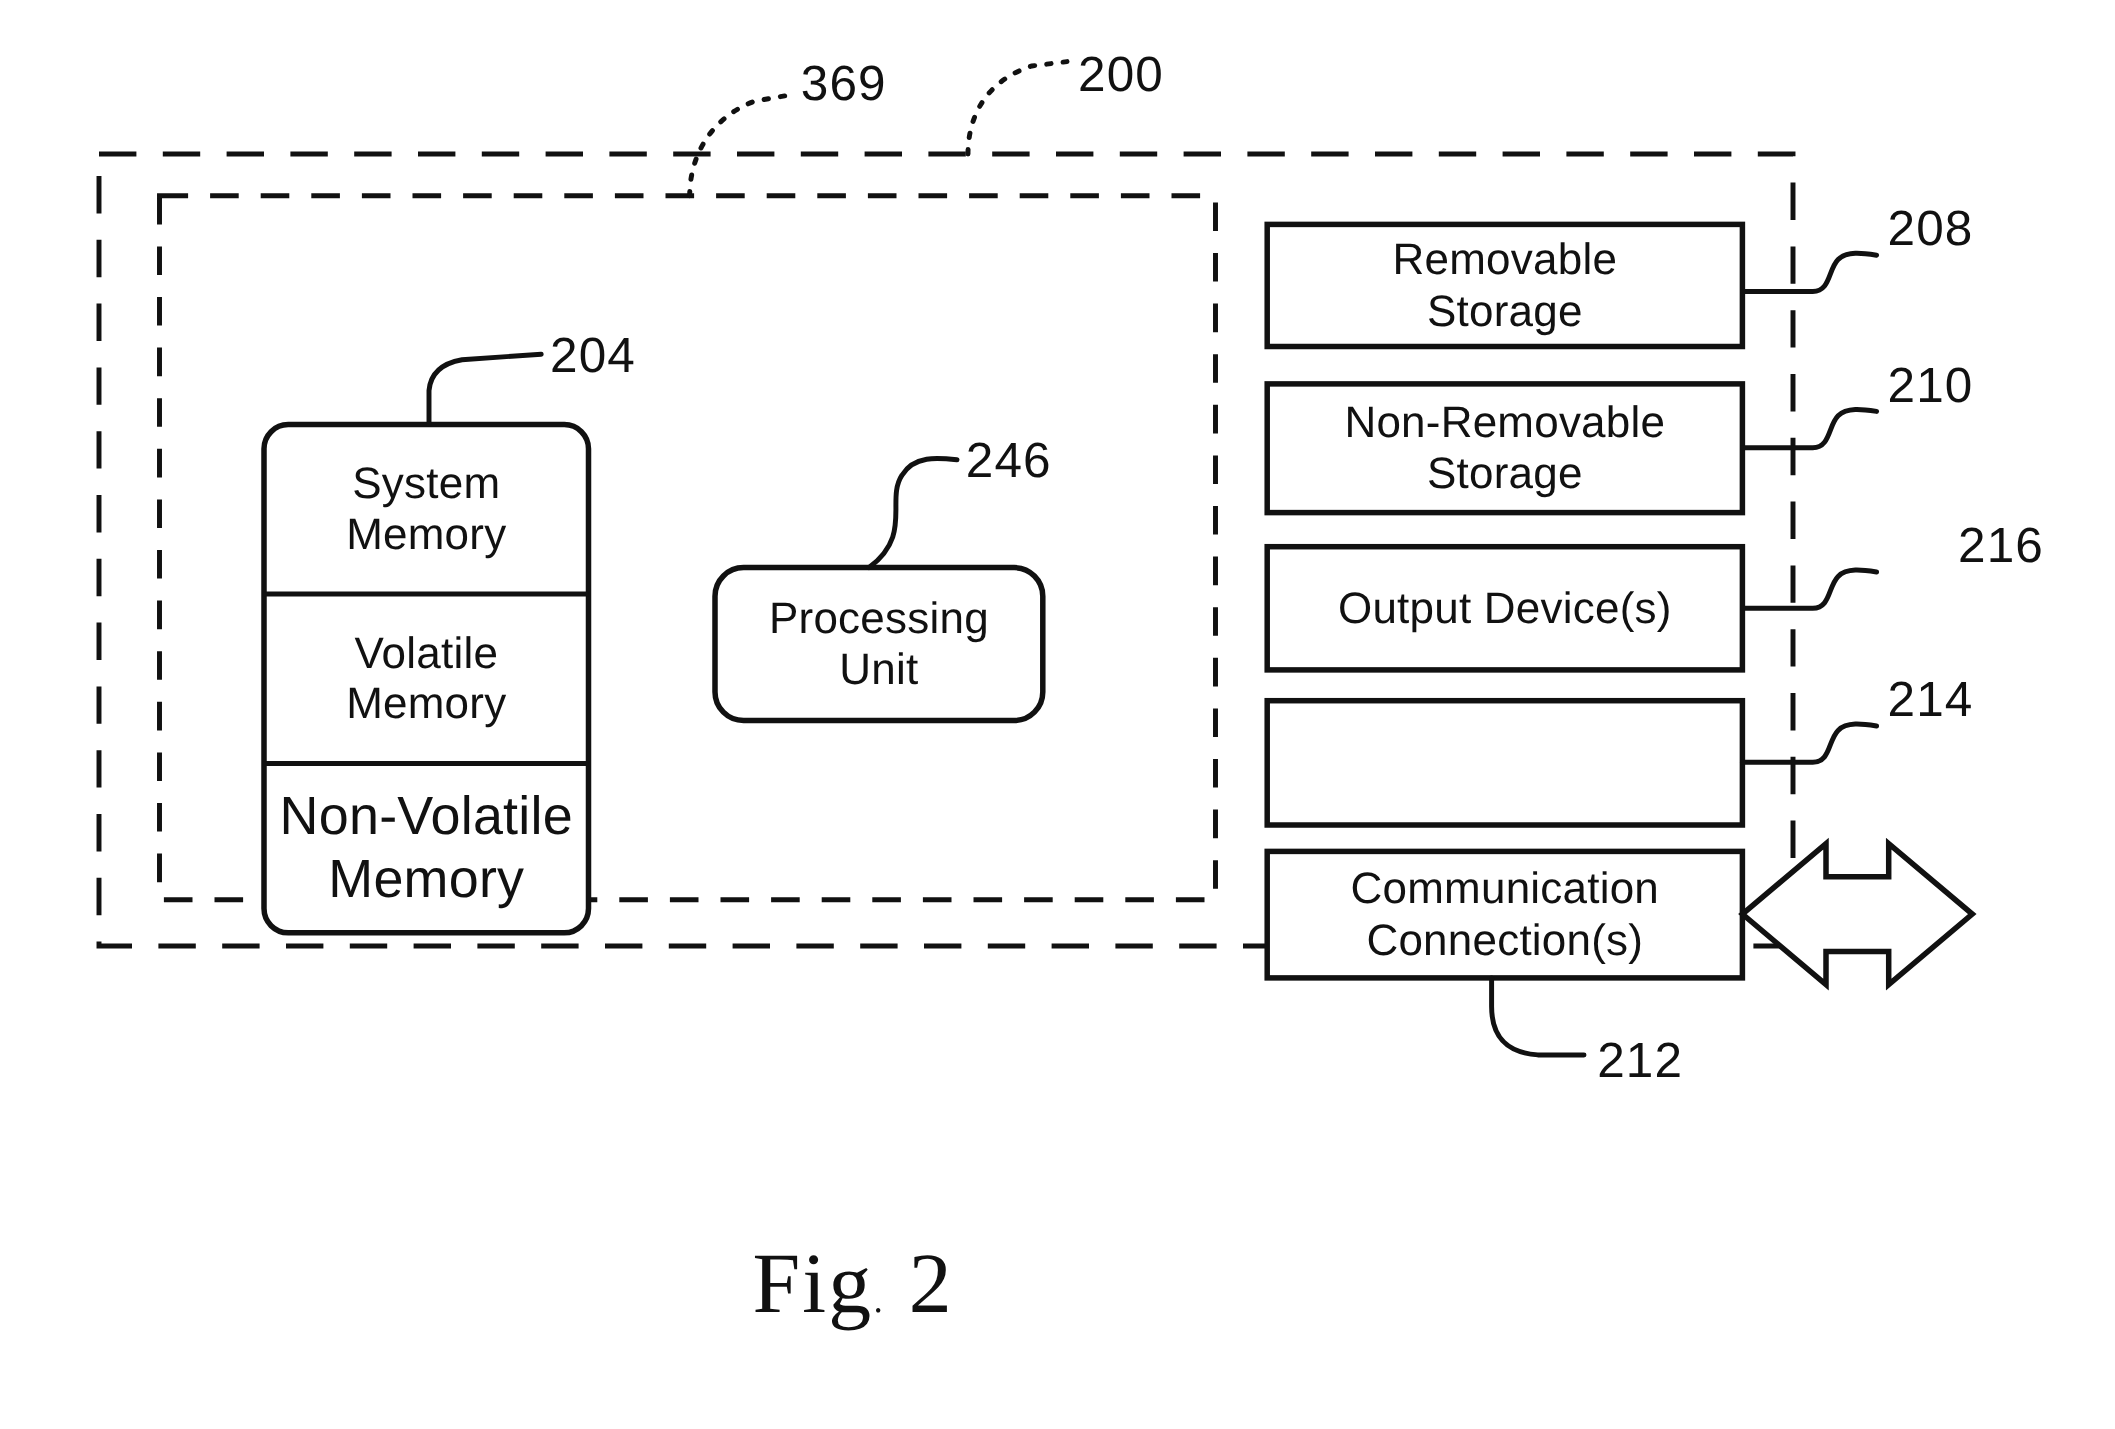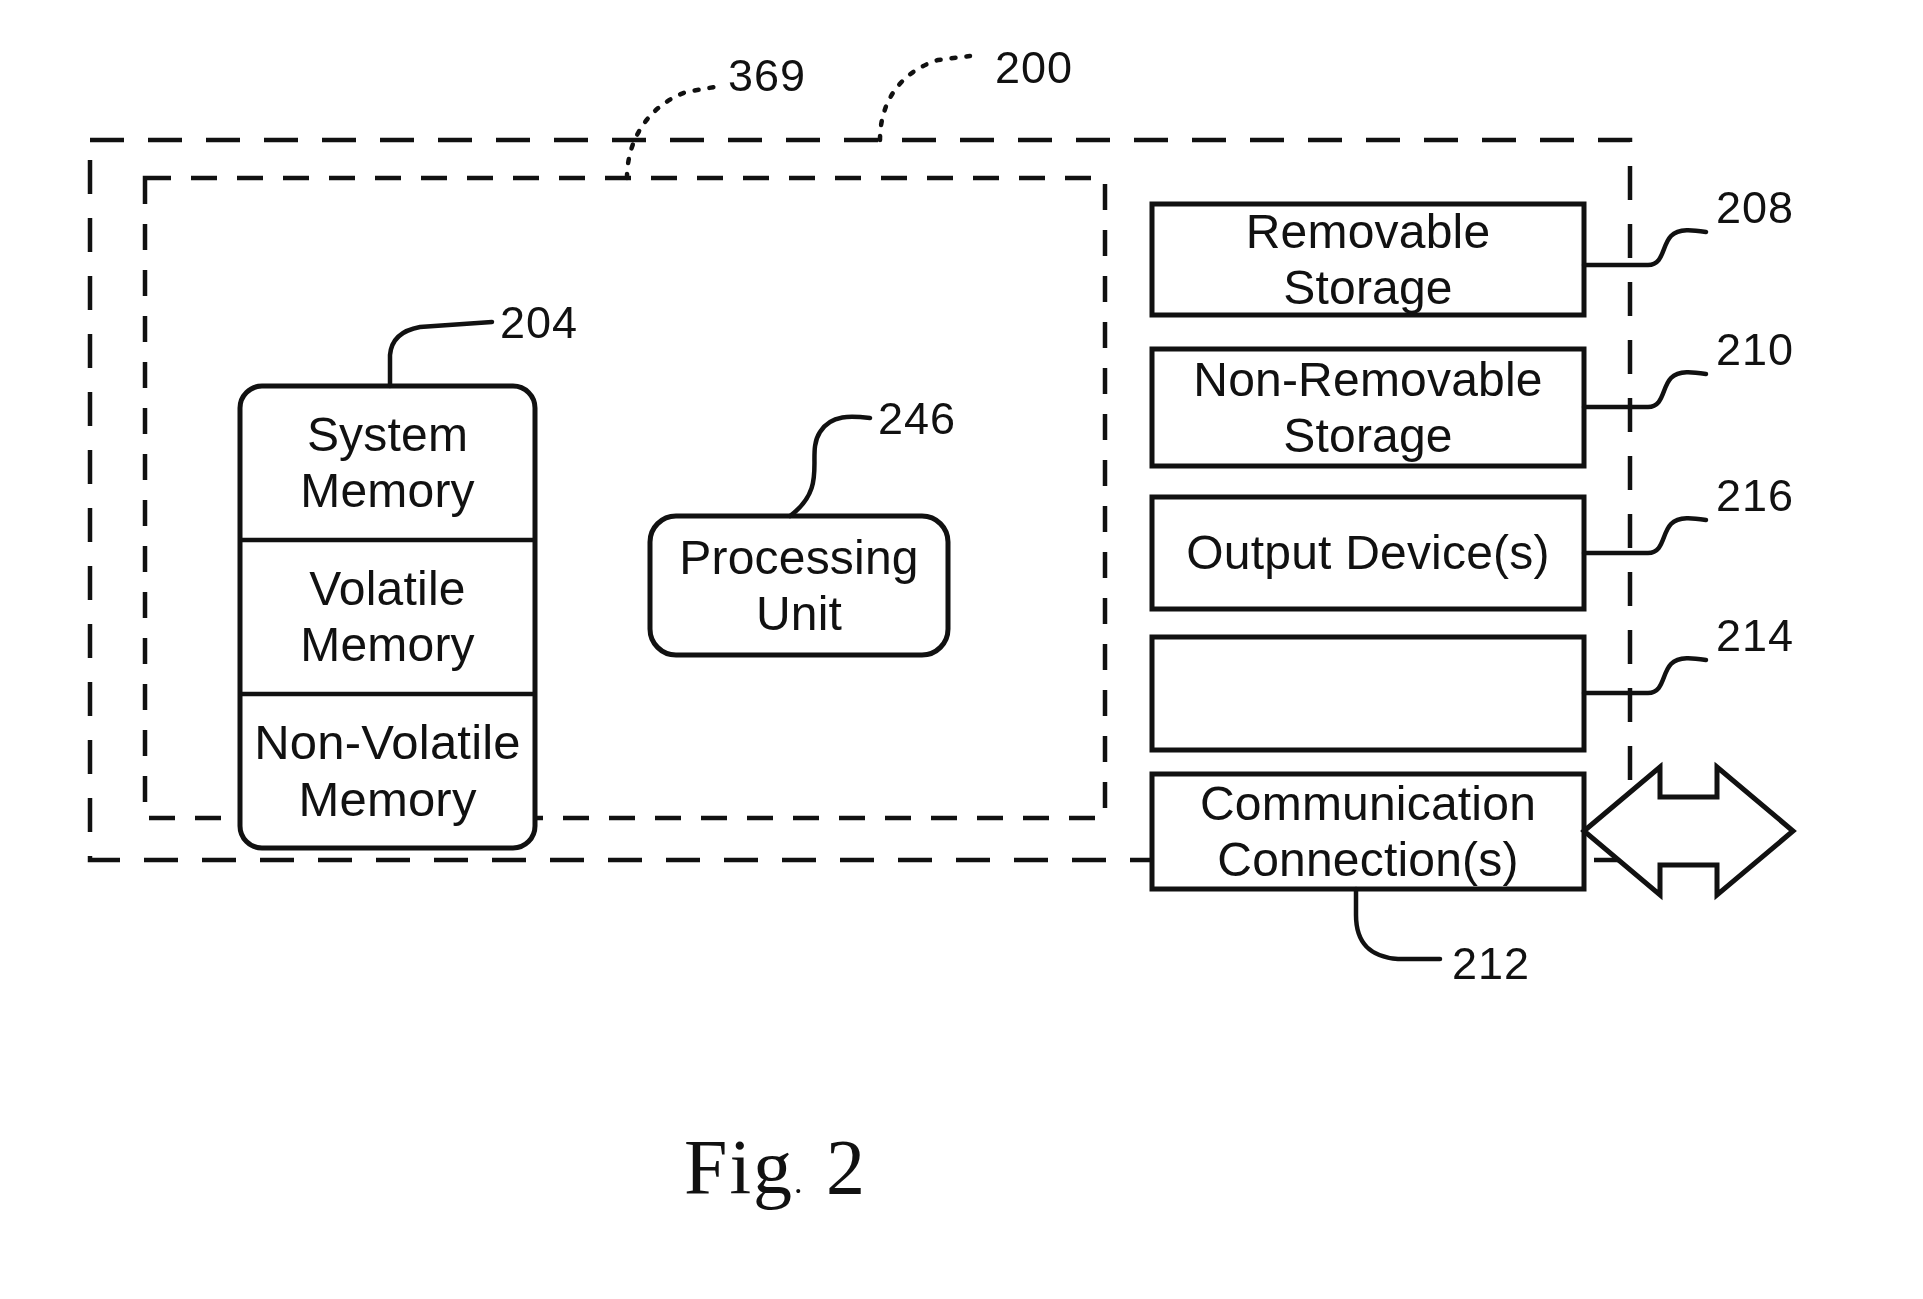--- a/index.html
+++ b/index.html
@@ -27,21 +27,21 @@
     height: 1299px;
   }
   .boxlabel {
     position: absolute;
     display: flex;
     align-items: center;
     justify-content: center;
     text-align: center;
     line-height: 1.16;
     font-family: "Liberation Sans", sans-serif;
-    font-size: 48px;
+    font-size: 40px;
     color: #111111;
     white-space: pre-line;
     letter-spacing: 0.2px;
     pointer-events: none;
   }
   .refnum {
     position: absolute;
     font-family: "Liberation Sans", sans-serif;
     font-size: 45px;
     color: #111111;
@@ -137,31 +137,31 @@
 Storage</div>
 
   <div class="boxlabel" style="left:1152px; top:497px; width:432px; height:112px;">Output Device(s)</div>
 
 
   <div class="boxlabel" style="left:1152px; top:774px; width:432px; height:115px;">Communication
 Connection(s)</div>
 
   <div class="refnum" style="left:728px; top:50px;">369</div>
 
-  <div class="refnum" style="left:980px; top:42px;margin-left:15px;">200</div>
+  <div class="refnum" style="left:980px; top:42px;">200</div>
 
   <div class="refnum" style="left:500px; top:297px;text-align:center;">204</div>
 
   <div class="refnum" style="left:878px; top:393px;">246</div>
 
   <div class="refnum" style="left:1716px; top:182px;">208</div>
 
   <div class="refnum" style="left:1716px; top:324px;text-align:center;">210</div>
 
-  <div class="refnum" style="left:1716px; top:470px;">216</div>
+  <div class="refnum" style="left:1780px; top:470px;">216</div>
 
   <div class="refnum" style="left:1716px; top:610px;">214</div>
 
   <div class="refnum" style="left:1452px; top:938px;">212</div>
 
   <div class="figcaption" style="left:684px; top:1122px;font-family:Liberation Serif, serif;">
     <span>Fig</span><span class="dot">.</span>
     <span>2</span>
   </div>
 

